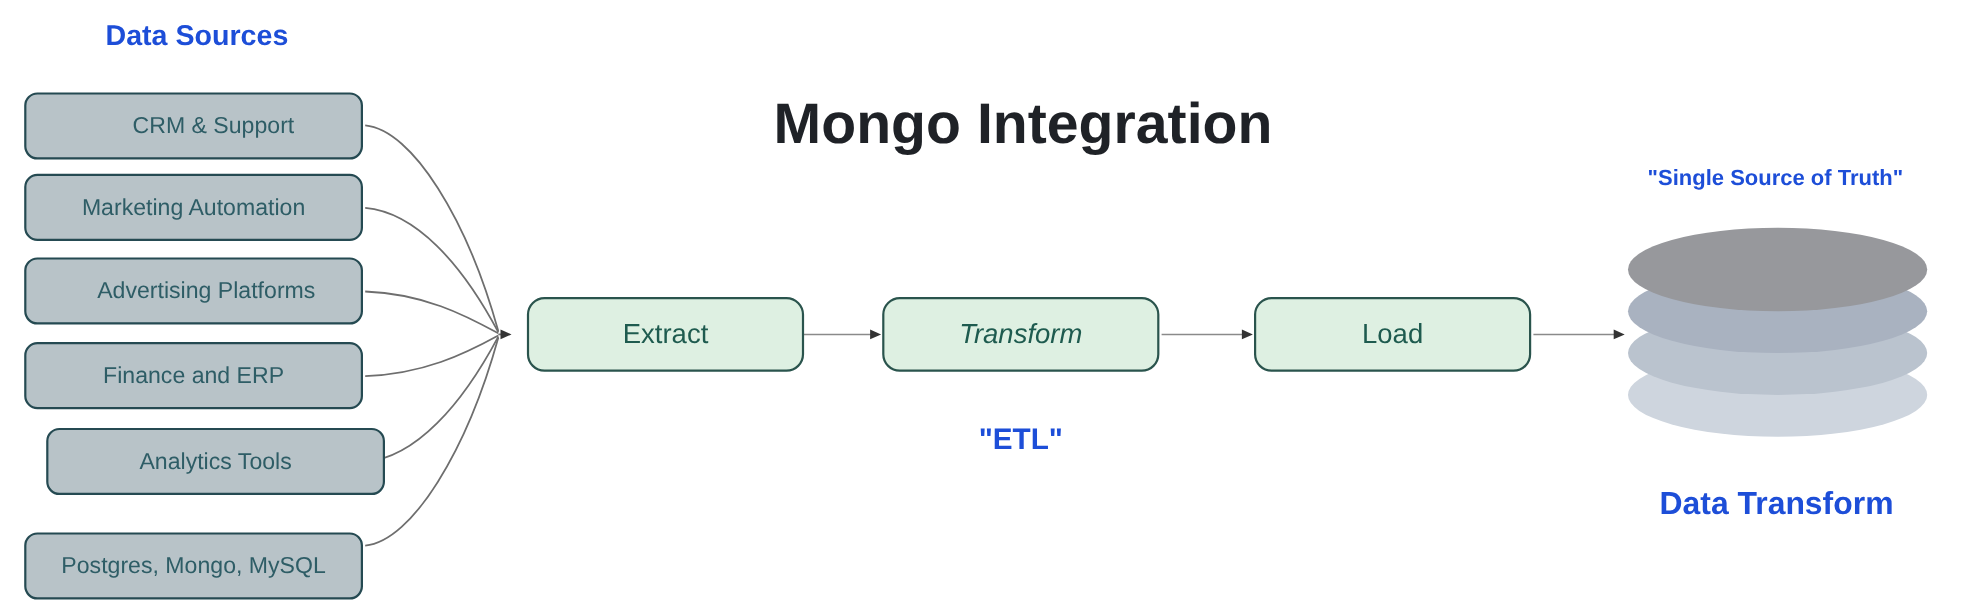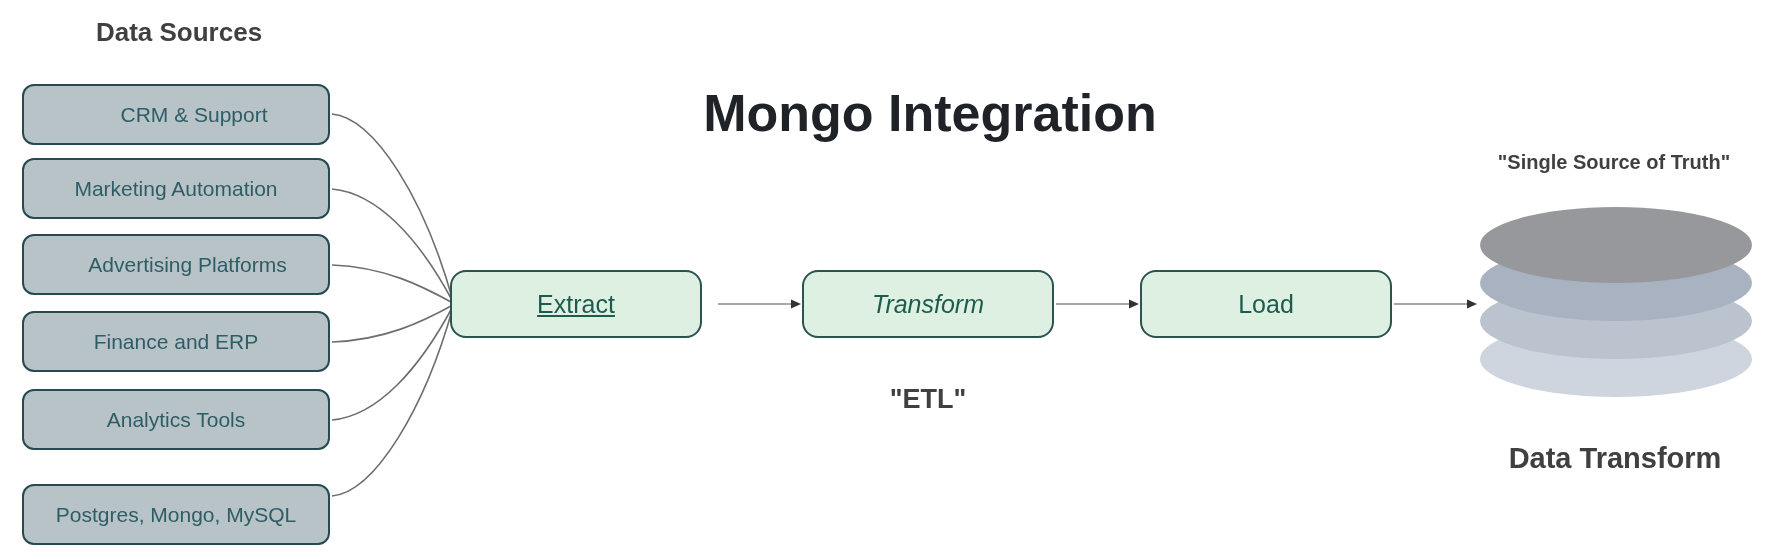--- a/index.html
+++ b/index.html
@@ -18,21 +18,21 @@
   .connector-layer {
     position: absolute;
     left: 0; top: 0;
     width: 1787px;
     height: 559px;
   }
   .heading {
     position: absolute;
     transform: translateX(-50%);
     font-weight: 700;
-    color: #404040;
+    color: #1d4ed8;
     white-space: nowrap;
   }
   .sources-heading { left: 179px; top: 17px; font-size: 26px; }
   .main-title      { left: 930px; top: 83px; font-size: 52px; color: #1f2227; }
   .etl-caption     { left: 928px; top: 384px; font-size: 27px; }
   .sst-caption     { left: 1614px; top: 151px; font-size: 20px; }
   .warehouse-caption { left: 1615px; top: 442px; font-size: 29px; }
 
   .source-node {
     position: absolute;
@@ -47,40 +47,40 @@
     align-items: center;
     justify-content: center;
     font-size: 21px;
     color: #2e5d66;
     white-space: nowrap;
   }
   .src-0 { top: 84px; padding-left: 36px; }
   .src-1 { top: 158px; }
   .src-2 { top: 234px; padding-left: 23px; }
   .src-3 { top: 311px; }
-  .src-4 { top: 389px; }
+  .src-4 { top: 389px; margin-left: 20px; }
   .src-5 { top: 484px; }
 
   .step-node {
     position: absolute;
     top: 270px;
     width: 252px;
     height: 68px;
     box-sizing: border-box;
     background: #def0e2;
     border: 2px solid #2a544d;
     border-radius: 16px;
     display: flex;
     align-items: center;
     justify-content: center;
     font-size: 25px;
     color: #1e5b4f;
     white-space: nowrap;
   }
-  .step-0 { left: 450px; text-decoration: underline; }
+  .step-0 { left: 479px; }
   .step-1 { left: 802px; font-style: italic; }
   .step-2 { left: 1140px; }
 </style>
 </head>
 <body>
 
 <div class="canvas">
 
   <svg class="connector-layer" viewBox="0 0 1787 559" xmlns="http://www.w3.org/2000/svg">
 

